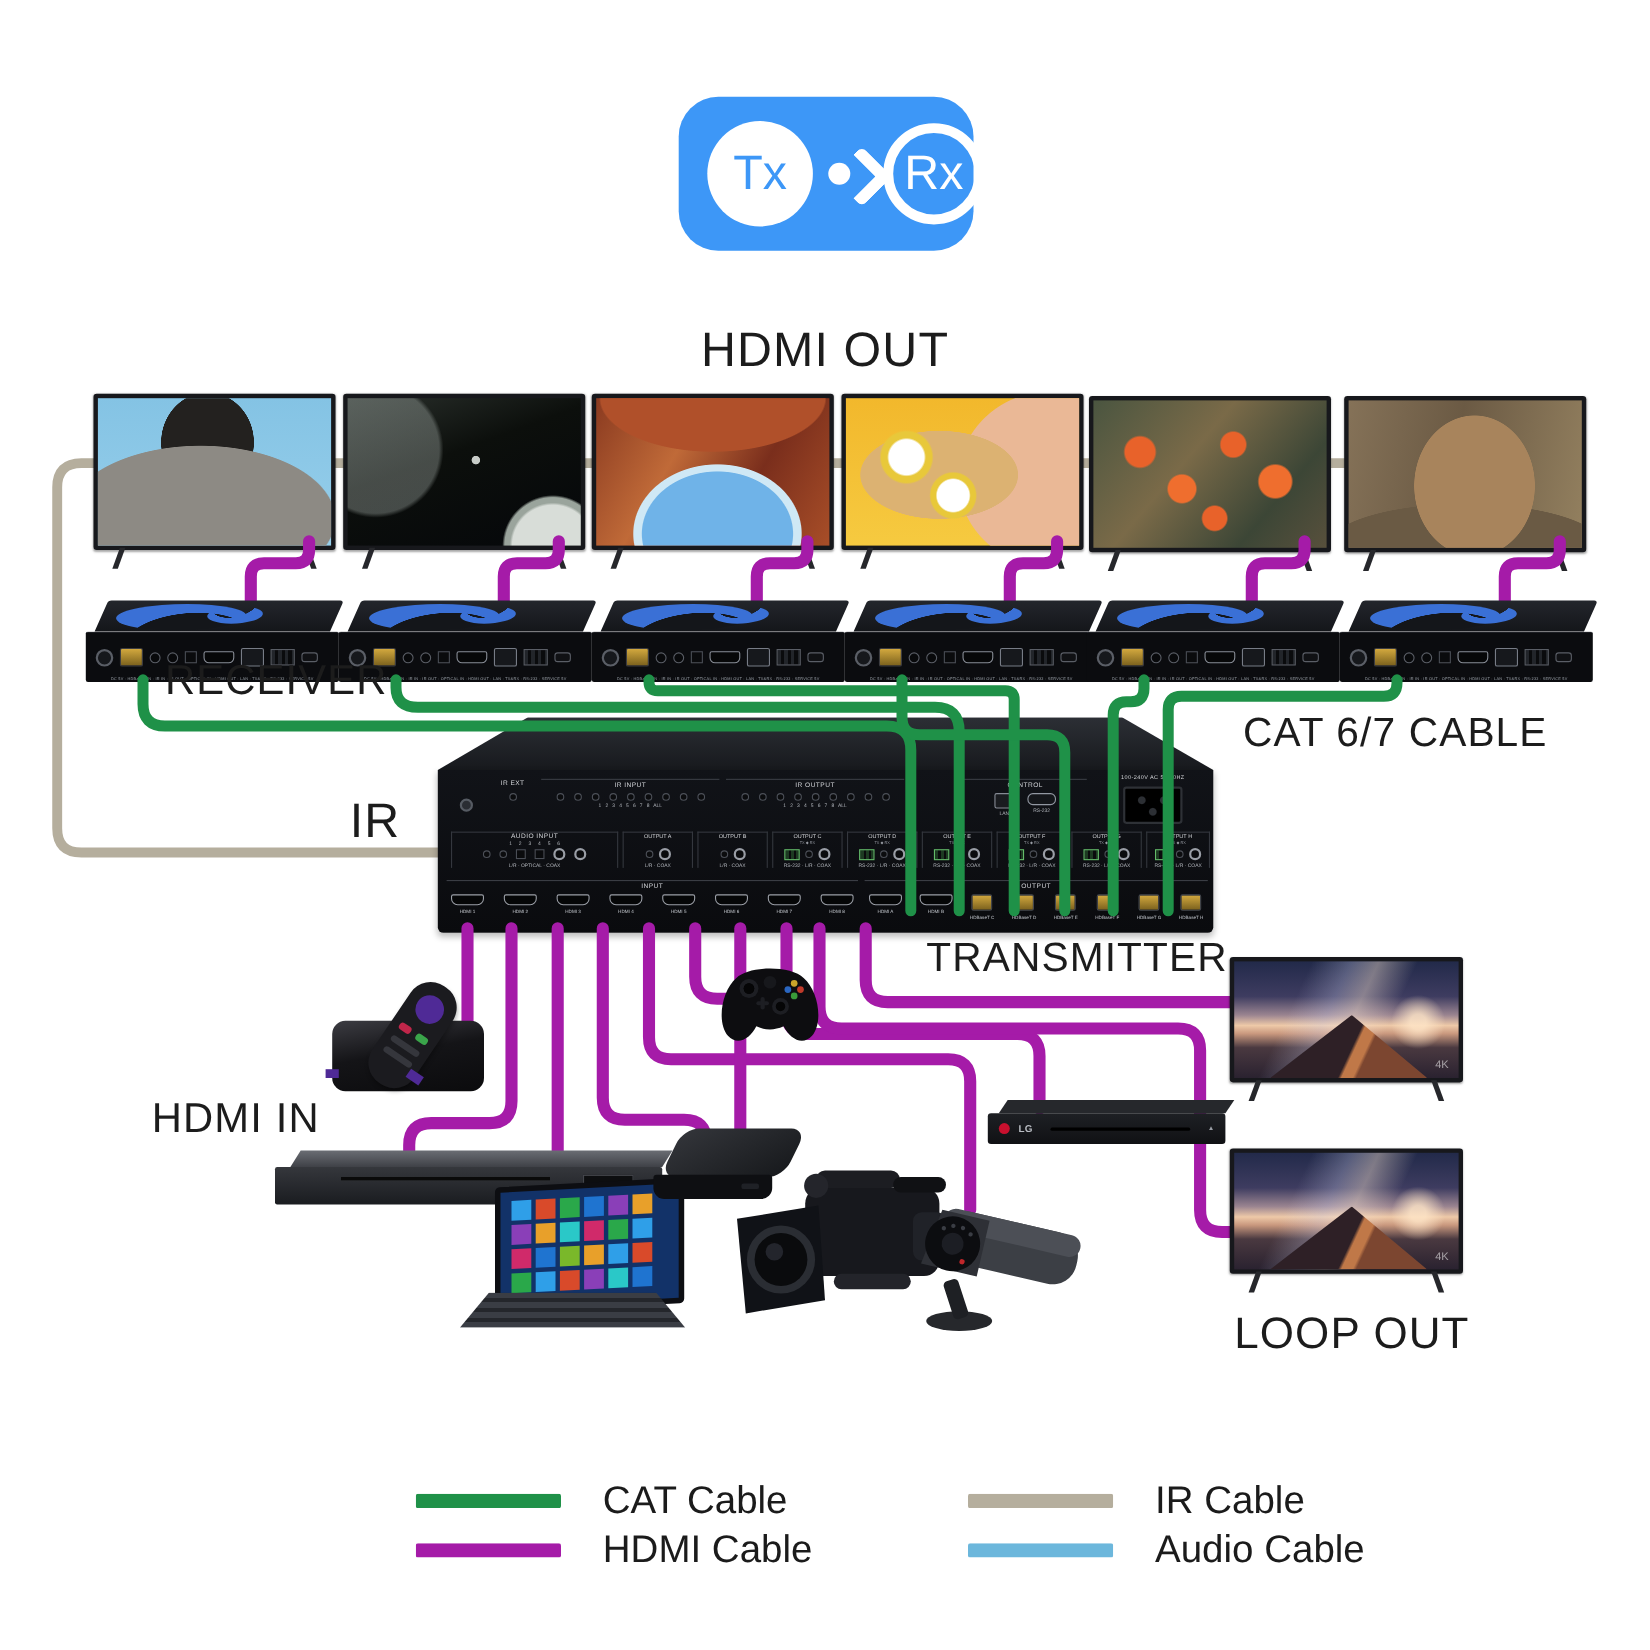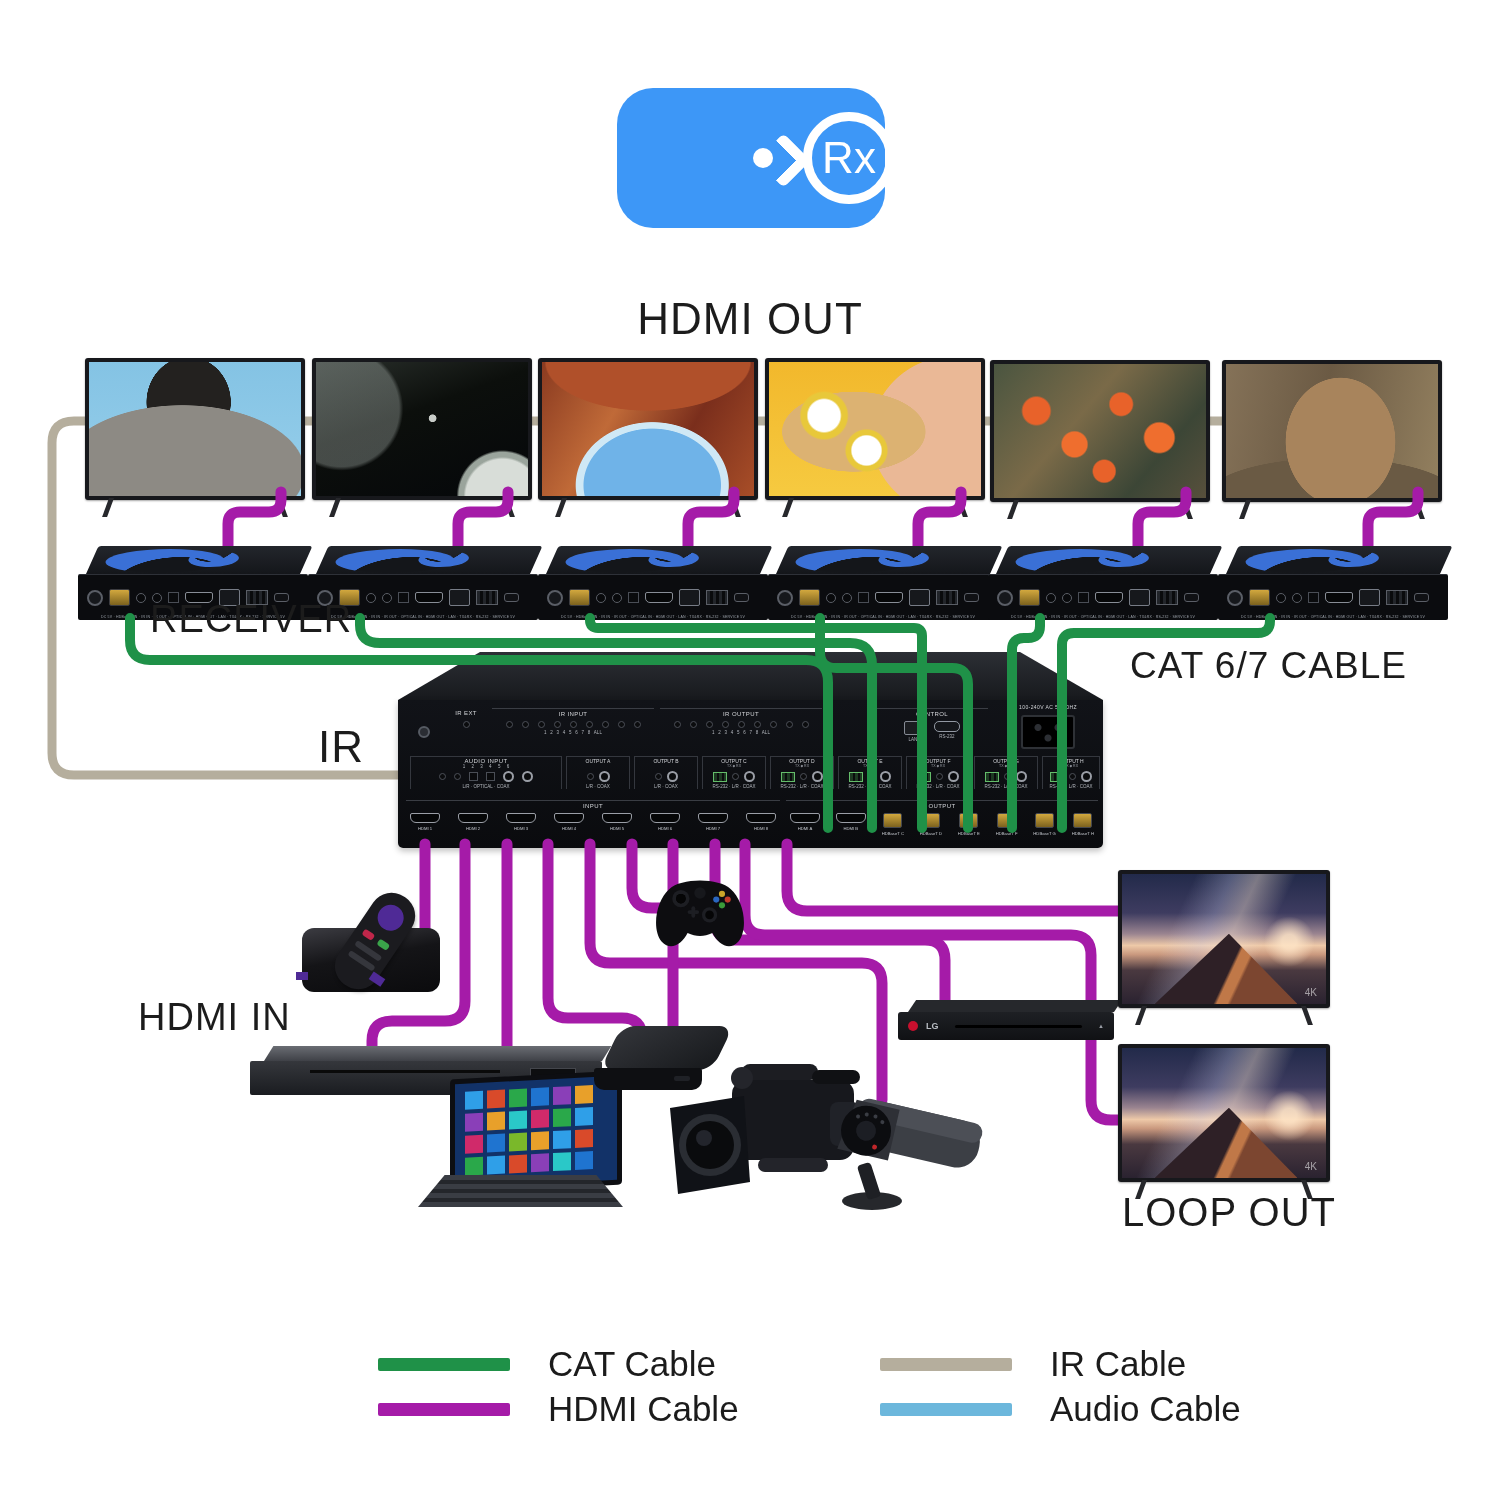--- a/index.html
+++ b/index.html
@@ -55,21 +55,21 @@
       linear-gradient(180deg,#f2b82c,#f6ca40);}
   .s5{background:radial-gradient(circle at 20% 35%, #e8622a 0 7%, transparent 8%),
       radial-gradient(circle at 38% 60%, #ef6e2e 0 8%, transparent 9%),
       radial-gradient(circle at 60% 30%, #e8622a 0 7%, transparent 8%),
       radial-gradient(circle at 78% 55%, #ef6e2e 0 8%, transparent 9%),
       radial-gradient(circle at 52% 80%, #e8622a 0 7%, transparent 8%),
       linear-gradient(130deg,#4a5540 0%,#7a6a48 40%,#3c4636 75%,#58503c 100%);}
   .s6{background:radial-gradient(ellipse 26% 48% at 54% 58%, #a8845c 0 99%, transparent 100%),
       radial-gradient(ellipse 60% 30% at 50% 100%, #6a5a44 0 99%, transparent 100%),
       linear-gradient(100deg,#857258 0%,#6b5a44 45%,#93805f 100%);}
-  .tv.loop{width:212px;height:138px;}
+  .tv.loop{width:212px;height:114px;}
   .sloop{background:linear-gradient(115deg, transparent 28%, rgba(210,215,245,.28) 42%, rgba(255,235,215,.4) 52%, transparent 66%),
       radial-gradient(circle at 82% 52%, rgba(255,230,200,.8) 0 4%, transparent 14%),
       linear-gradient(180deg,#222a4a 0%,#3e3c60 30%,#9a8490 46%,#eec9a8 55%,#c9987e 62%,#4a3940 74%,#2a2230 100%);}
   .sloop::after{content:"";position:absolute;left:16%;right:14%;bottom:0;height:54%;
       clip-path:polygon(0 100%,52% 0,100% 100%);
       background:linear-gradient(115deg,#2e2026 0 52%,#c07848 54% 60%,#7c4630 62% 100%);}
   .wm{position:absolute;right:9px;bottom:6px;font-size:10px;color:rgba(255,255,255,.55);z-index:2;}
 
   
   .rcv{position:absolute;width:230px;height:76px;top:546px;}
@@ -681,24 +681,26 @@
   <div class="tv loop" style="left:1118px;top:1044px">
     <div class="scr sloop">
         <span class="wm">4K</span>
       </div>
   </div>
 
   <div class="lbl" id="l-hdmi-out">HDMI OUT</div>
   <div class="lbl" id="l-receiver">RECEIVER</div>
   <div class="lbl" id="l-cat">CAT 6/7 CABLE</div>
   <div class="lbl" id="l-ir">IR</div>
+  <div class="lbl" id="l-transmitter">TRANSMITTER</div>
   <div class="lbl" id="l-hdmi-in">HDMI IN</div>
   <div class="lbl" id="l-loop-out">LOOP OUT</div>
 
   <div id="logo" class="abs">
+    <div class="txc">Tx</div>
     <i class="dot"></i>
     <i class="chev"></i>
     <div class="rxc">Rx</div>
   </div>
 
   <div class="lg-item" style="left:378px;top:1344px">
     <svg class="lsw" width="132" height="13">
         <rect width="132" height="13" rx="2" fill="#1f9148"></rect>
       </svg>
     <span class="lg-txt">CAT Cable</span>

